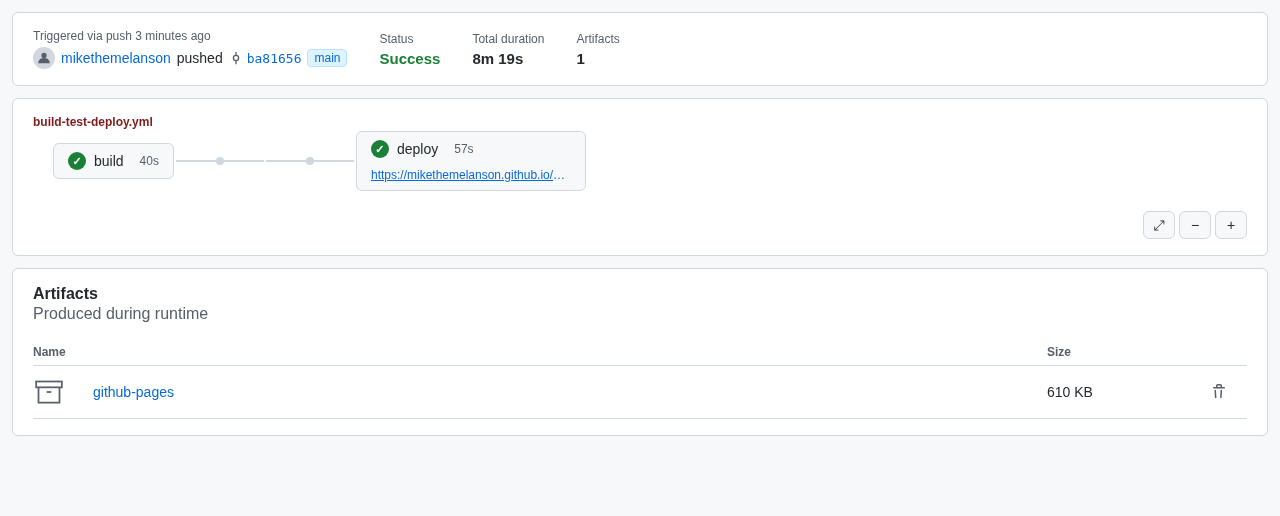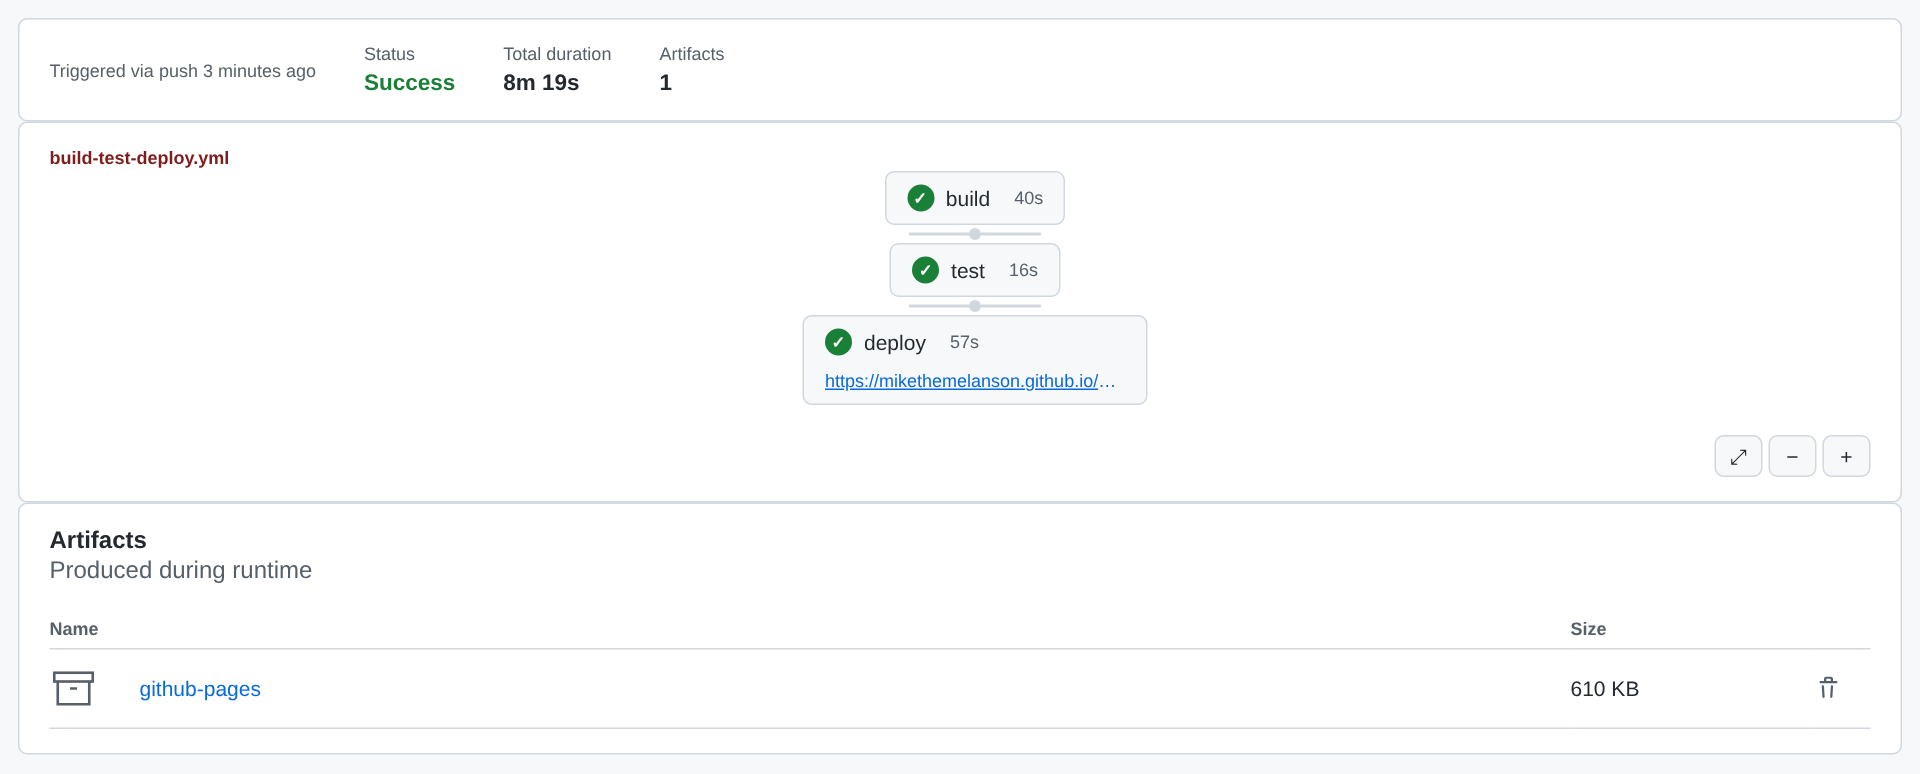--- a/index.html
+++ b/index.html
@@ -9,20 +9,21 @@
       background: #f6f8fa;
       color: #24292f;
       padding: 12px;
     }
 
     .card {
       background: #ffffff;
       border: 1px solid #d0d7de;
       border-radius: 6px;
       padding: 16px 20px;
+      margin-bottom: 12px;
     }
 
     
     .info-row {
       display: flex;
       align-items: center;
       gap: 32px;
     }
     .info-section {
       display: flex;
@@ -90,21 +91,20 @@
       color: #57606a;
       margin-bottom: 24px;
     }
 
     .pipeline {
       display: flex;
       align-items: center;
       gap: 2px;
       margin-bottom: 20px;
       padding-left: 20px;
-      flex-direction: column;
     }
 
     .step-box {
       display: flex;
       align-items: center;
       gap: 8px;
       background: #f6f8fa;
       border: 1px solid #d0d7de;
       border-radius: 6px;
       padding: 8px 14px;
@@ -258,20 +258,39 @@
       text-align: right;
     }
   </style>
 </head>
 <body>
 
 <div class="card">
   <div class="info-row">
     <div class="info-section">
       <span class="info-label">Triggered via push 3 minutes ago</span>
+      <div class="trigger-info">
+        <div class="avatar">
+          <svg viewBox="0 0 16 16" width="14" height="14" fill="#57606a">
+              <circle cx="8" cy="5" r="3"></circle>
+              <path d="M1.5 14s-.5-6 6.5-6 6.5 6 6.5 6"></path>
+            </svg>
+        </div>
+        <span style="color:#0969da; font-weight:500;">mikethemelanson</span>
+        <span>pushed</span>
+        <span class="commit-hash">
+          <svg viewBox="0 0 16 16" width="14" height="14" fill="#57606a">
+              <circle cx="8" cy="8" r="3" stroke="#57606a" stroke-width="1.5" fill="none"></circle>
+              <line x1="8" y1="1" x2="8" y2="4.5" stroke="#57606a" stroke-width="1.5"></line>
+              <line x1="8" y1="11.5" x2="8" y2="15" stroke="#57606a" stroke-width="1.5"></line>
+            </svg>
+          <span>ba81656</span>
+        </span>
+        <span class="branch-badge">main</span>
+      </div>
     </div>
 
     <div class="info-section">
       <span class="info-label">Status</span>
       <span class="info-value success">Success</span>
     </div>
 
     <div class="info-section">
       <span class="info-label">Total duration</span>
       <span class="info-value">8m 19s</span>
@@ -294,25 +313,20 @@
       <span>build</span>
       <span class="step-duration">40s</span>
     </div>
 
     <div class="connector">
       <div class="connector-line"></div>
       <div class="connector-dot"></div>
       <div class="connector-line"></div>
     </div>
 
-    <div class="step-box">
-      <div class="check-icon"></div>
-      <span>test</span>
-      <span class="step-duration">16s</span>
-    </div>
 
     <div class="connector">
       <div class="connector-line"></div>
       <div class="connector-dot"></div>
       <div class="connector-line"></div>
     </div>
 
     <div class="step-box deploy">
       <div class="step-box-inner">
         <div class="check-icon"></div>

